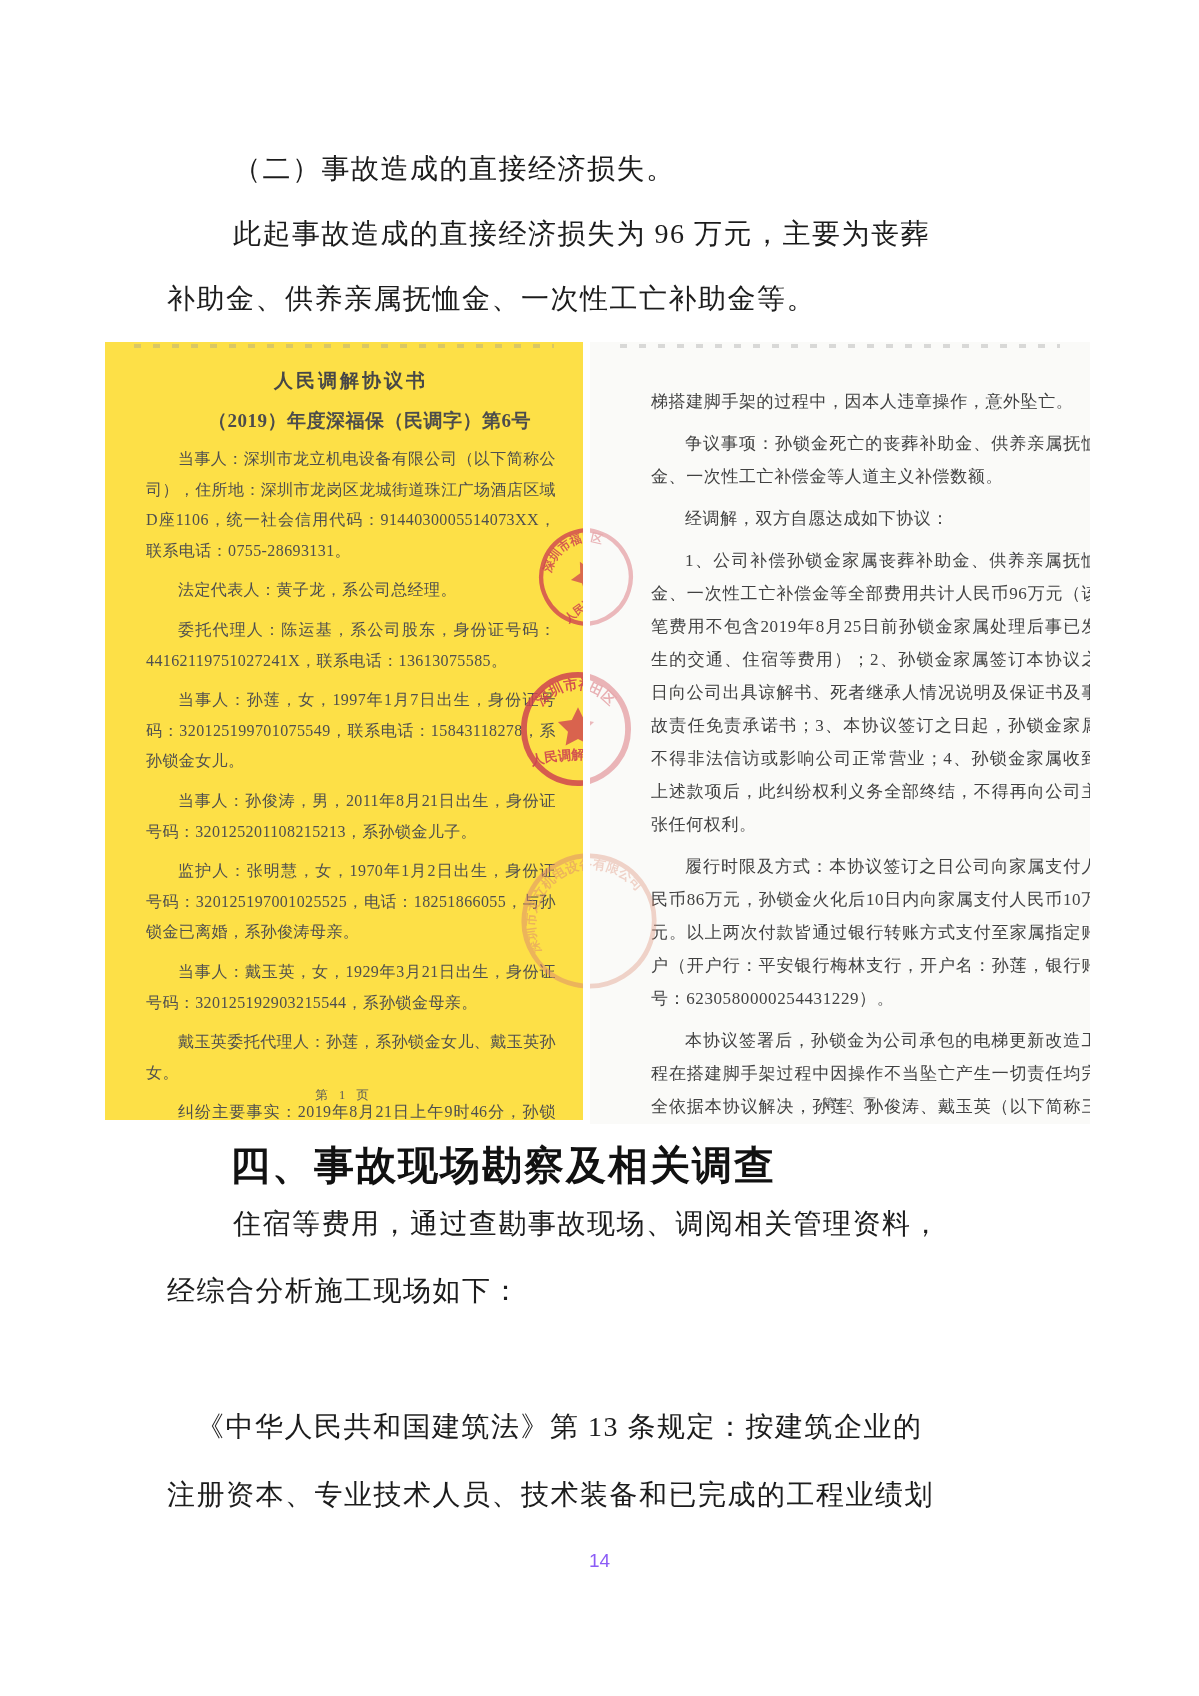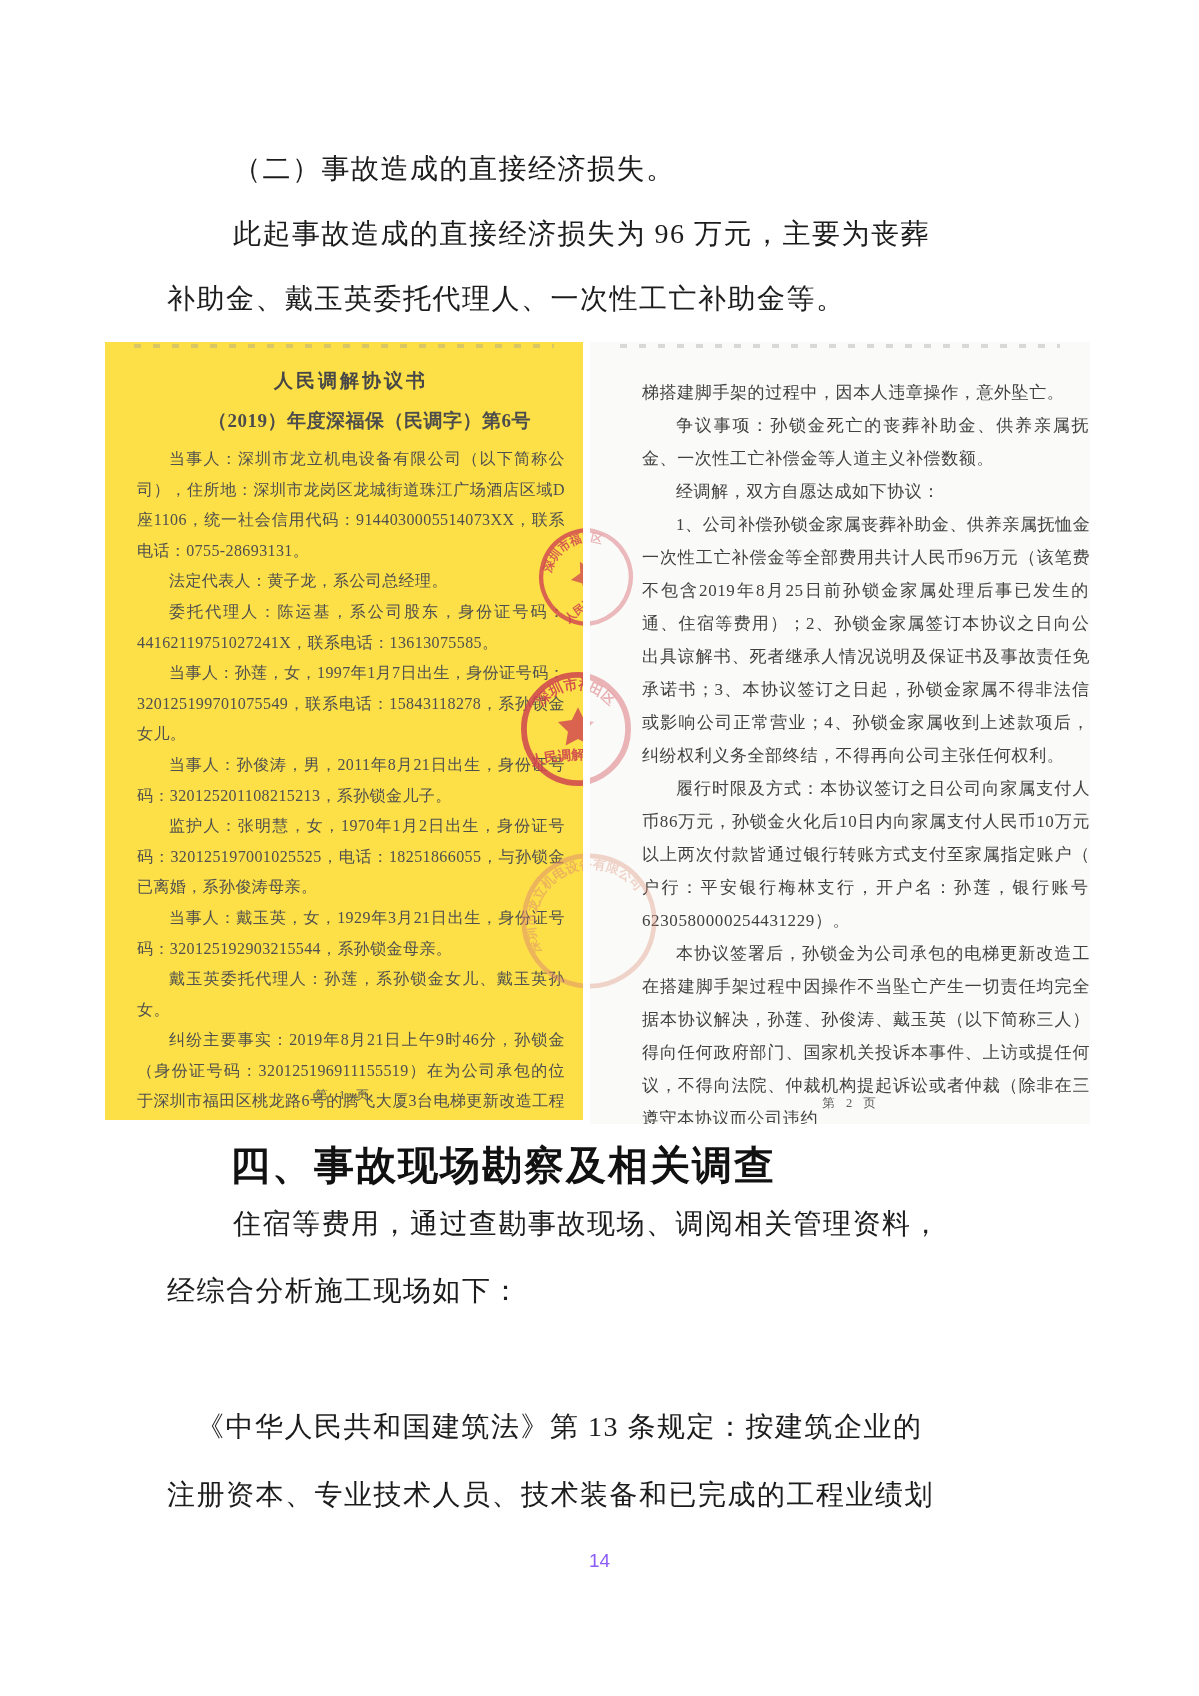--- a/index.html
+++ b/index.html
@@ -29,21 +29,21 @@
   .scan-inner-left{position:relative;padding:26px 18px 0 32px;}
   .scan-inner-right{position:relative;padding:34px 0 0 52px;width:466px;}
   .scan-title{
     text-align:center;font-size:19px;letter-spacing:3px;color:#474747;font-weight:600;
   }
   .scan-docnum{
     text-align:right;padding-right:34px;font-size:19px;color:#4c4c4c;
     margin-top:14px;font-weight:600;letter-spacing:.5px;
   }
   .scan-p{
-    margin:0;font-size:16px;line-height:30.6px;text-align:justify;
+    margin:9px;font-size:16px;line-height:30.6px;text-align:justify;
     text-indent:2em;color:#4f4f4f;letter-spacing:.4px;
   }
   .scan-inner-left .scan-p:first-of-type{margin-top:10px;}
   .scan-right .scan-p{font-size:17px;line-height:33px;color:#414141;letter-spacing:.6px;}
   .scan-right .scan-p.no-indent{text-indent:0;}
   .scan-footer{
     position:absolute;left:0;width:100%;text-align:center;
     font-size:12.5px;color:#5a5a5a;letter-spacing:4px;
   }
   .scan-left .scan-footer{bottom:16px;}
@@ -54,21 +54,21 @@
   .stamp.faint{opacity:.5;}
   .stamp.faint.dim{opacity:.35;}
 </style>
 </head>
 <body>
 
 <div class="doc-page">
 
   <h2 class="sub-heading abs" style="left:233px;top:150px;">（二）事故造成的直接经济损失。</h2>
   <div class="body-line abs" style="left:233px;top:215px;">此起事故造成的直接经济损失为 96 万元，主要为丧葬</div>
-  <div class="body-line abs" style="left:167px;top:280px;">补助金、戴玉英委托代理人、一次性工亡补助金等。</div>
+  <div class="body-line abs" style="left:167px;top:280px;">补助金、供养亲属抚恤金、一次性工亡补助金等。</div>
 
   <div class="scan scan-left">
     <div class="edge-fragments"></div>
     <div class="scan-inner-left">
       <div class="scan-title">人民调解协议书</div>
       <div class="scan-docnum">（2019）年度深福保（民调字）第6号</div>
       <p class="scan-p">当事人：深圳市龙立机电设备有限公司（以下简称公司），住所地：深圳市龙岗区龙城街道珠江广场酒店区域D座1106，统一社会信用代码：9144030005514073XX，联系电话：0755-28693131。</p>
       <p class="scan-p">法定代表人：黄子龙，系公司总经理。</p>
       <p class="scan-p">委托代理人：陈运基，系公司股东，身份证号码：44162119751027241X，联系电话：13613075585。</p>
       <p class="scan-p">当事人：孙莲，女，1997年1月7日出生，身份证号码：320125199701075549，联系电话：15843118278，系孙锁金女儿。</p>

